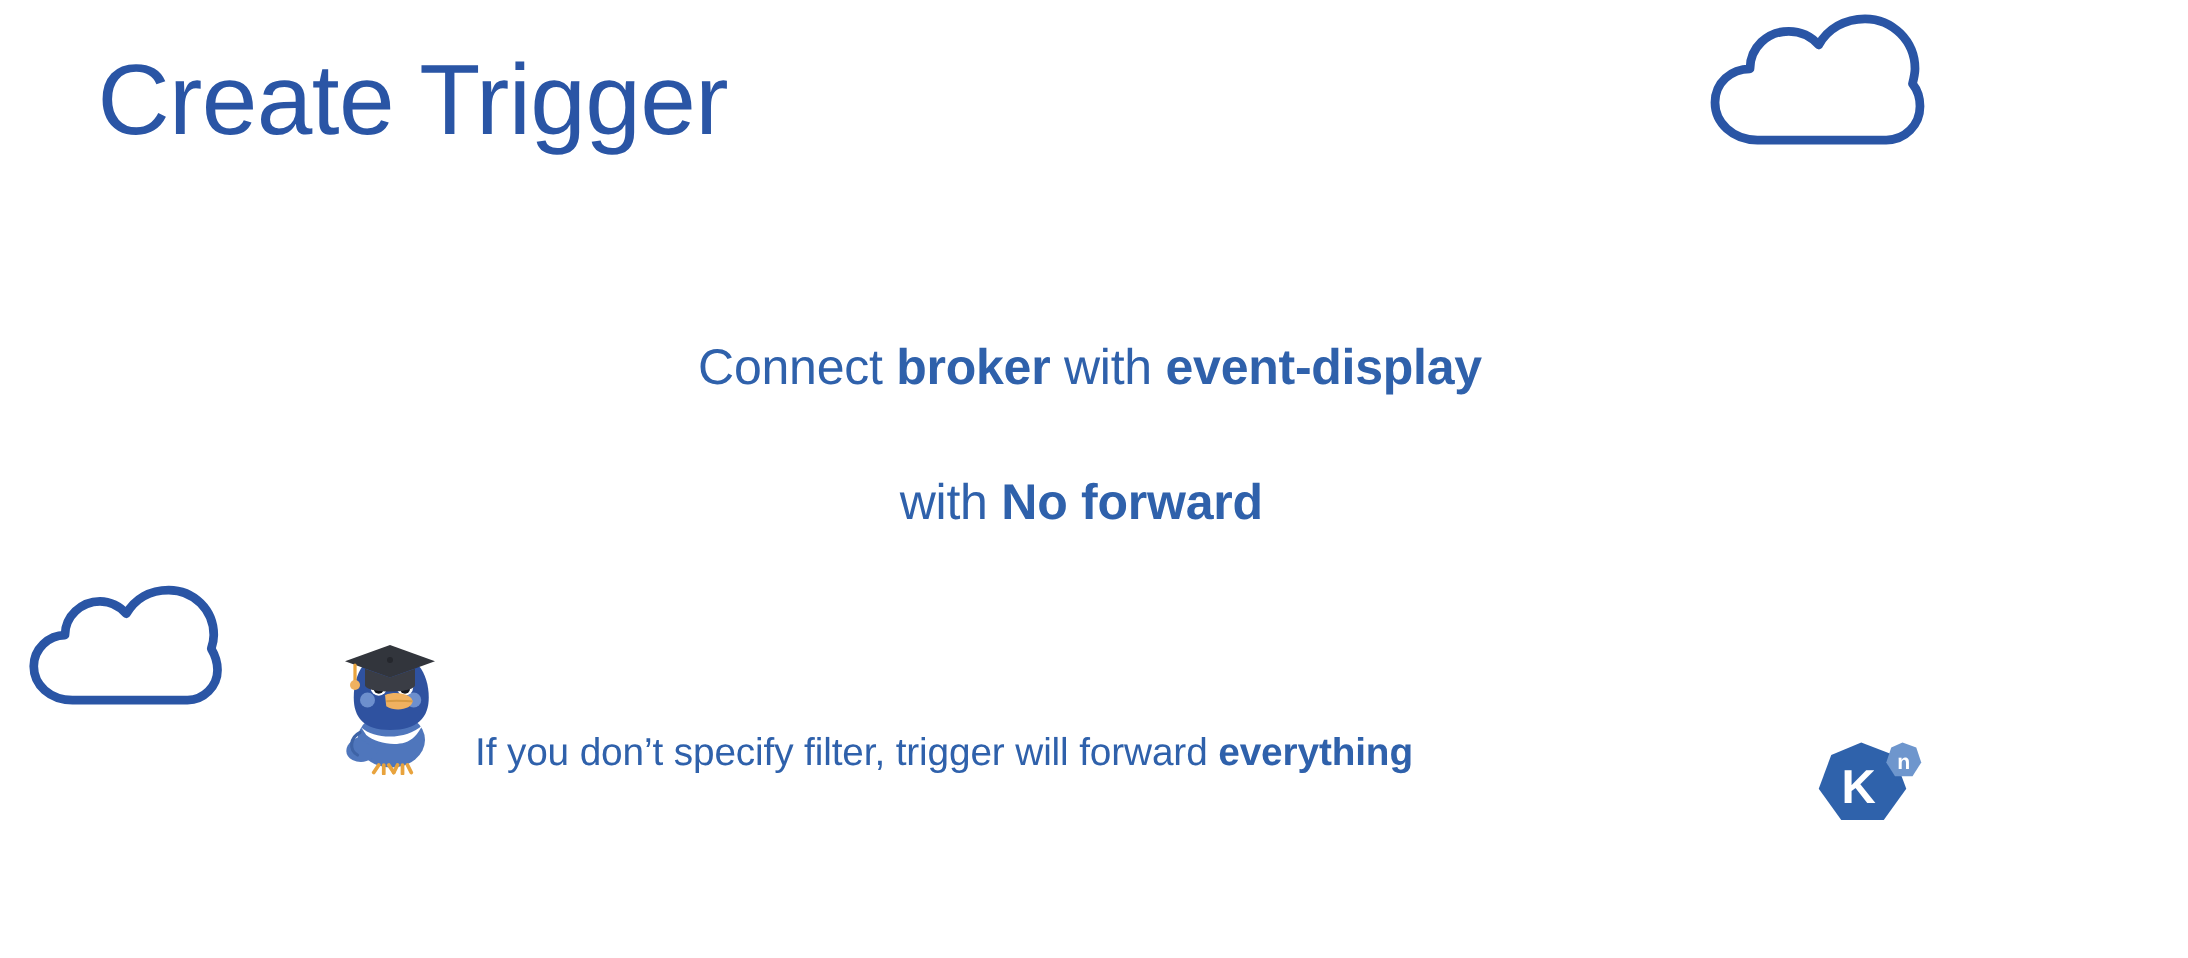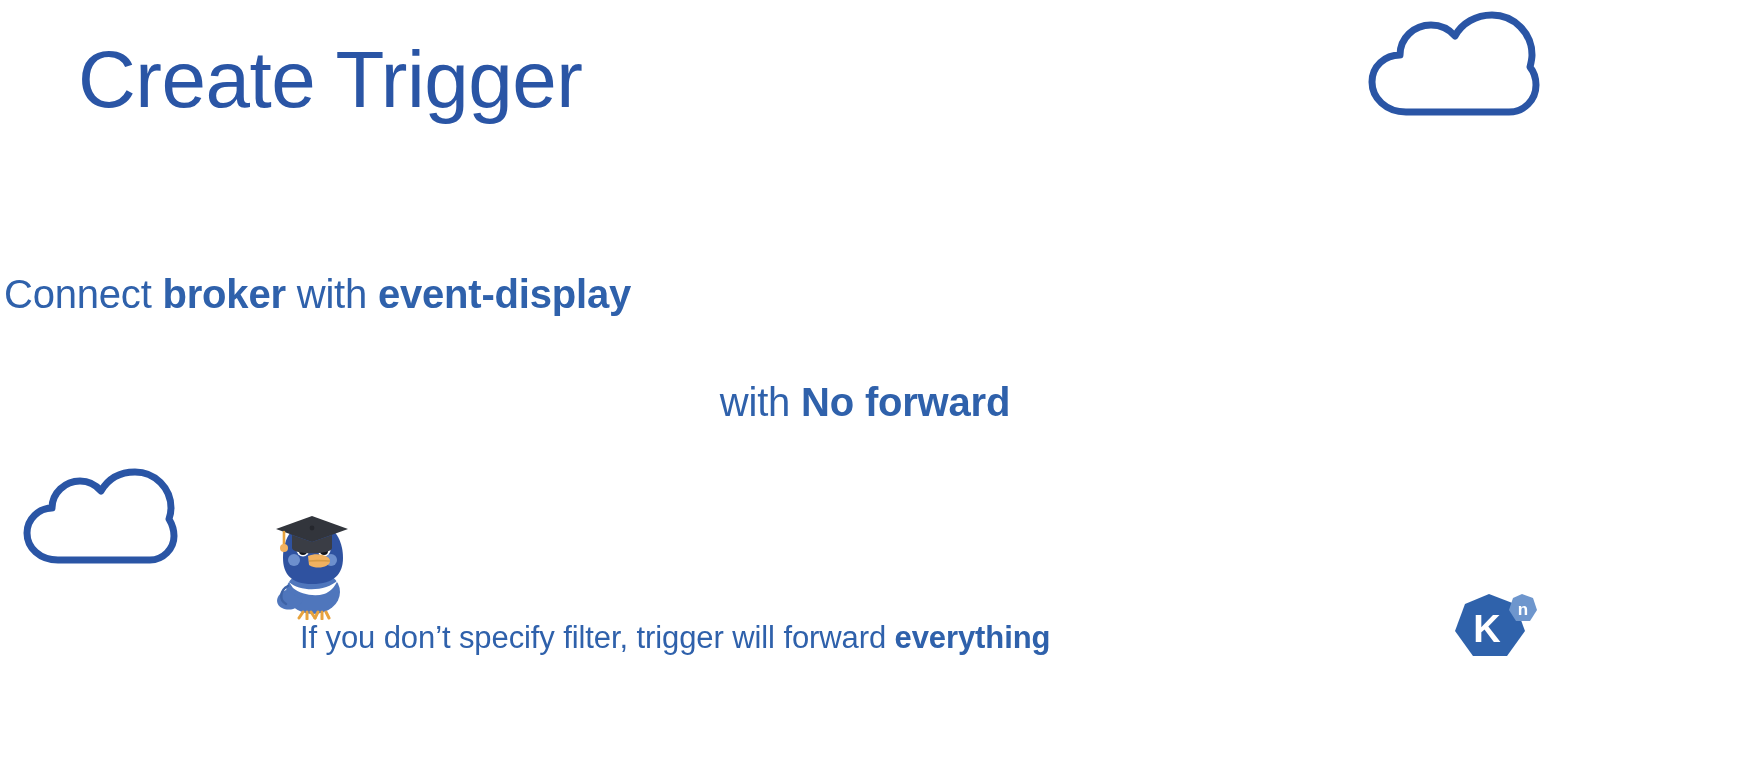--- a/index.html
+++ b/index.html
@@ -58,21 +58,21 @@
   .body-line {
     position: absolute;
     color: #2f61ab;
     font-weight: 400;
     white-space: nowrap;
   }
   .line-connect {
     left: 0;
     right: 0;
     top: 272px;
-    text-align: left;
+    text-align: center;
     font-size: 40px;
     letter-spacing: -0.2px;
     padding-left: 14px;
   }
   .line-filter {
     left: 0;
     right: 0;
     top: 380px;
     text-align: center;
     font-size: 40px;
@@ -89,22 +89,21 @@
   .body-line b {
     font-weight: 700;
   }
 
   
   .note-row {
     position: absolute;
     left: 272px;
     top: 508px;
     display: flex;
-    align-items: flex-start;
-    flex-direction: column;
+    align-items: flex-end;
   }
   .bird-mascot {
     width: 80px;
     height: 112px;
     flex: 0 0 auto;
   }
   .note-text {
     margin-left: 28px;
     font-size: 31px;
     color: #2f61ab;

